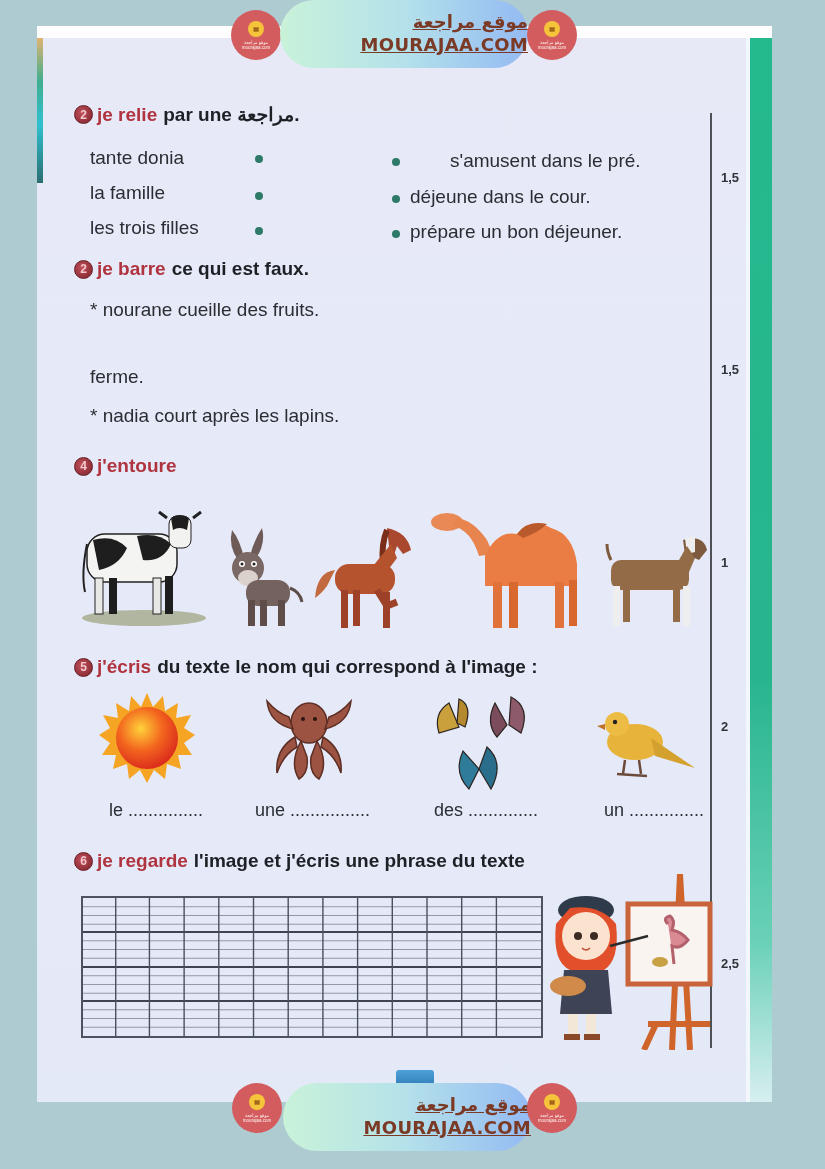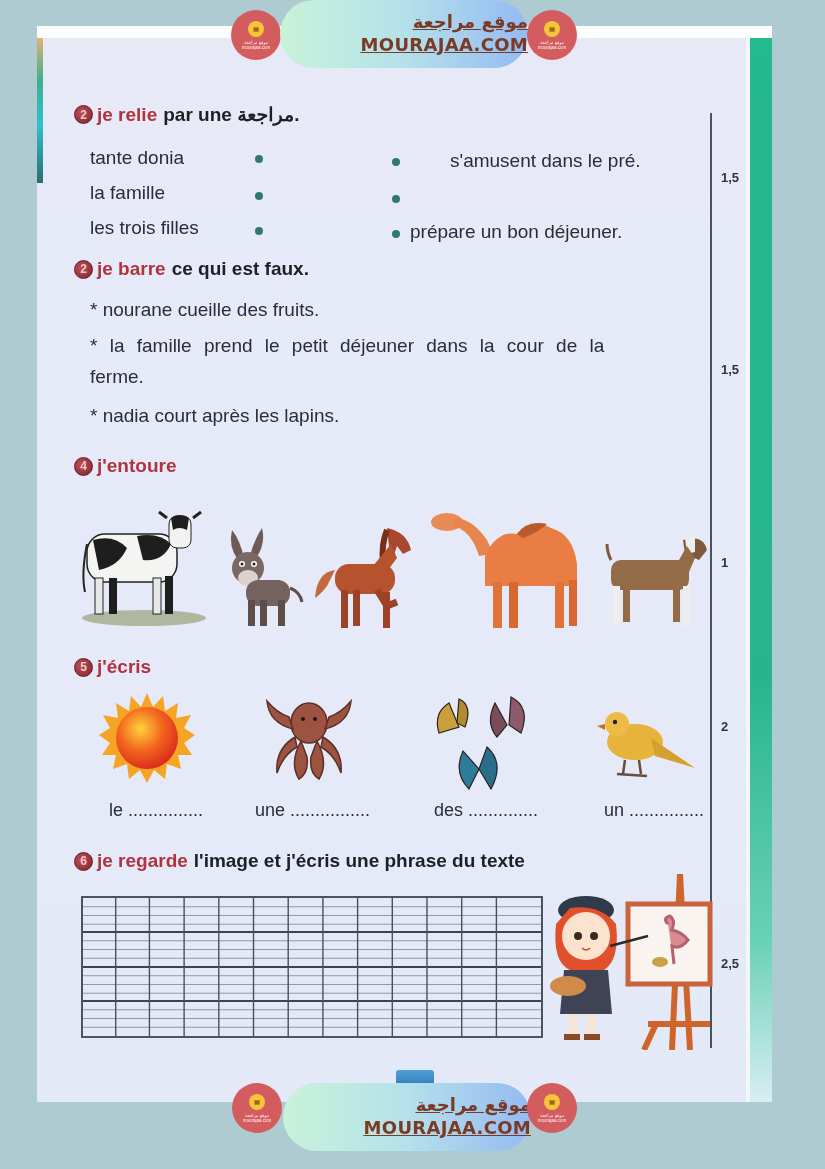--- a/index.html
+++ b/index.html
@@ -100,30 +100,30 @@
   <span class="line-text" style="left:53px; top:109px;">tante donia</span>
   <span class="line-text" style="left:53px; top:144px;">la famille</span>
   <span class="line-text" style="left:53px; top:179px;">les trois filles</span>
   <span class="dot" style="left:218px; top:117px;"></span>
   <span class="dot" style="left:218px; top:154px;"></span>
   <span class="dot" style="left:218px; top:189px;"></span>
   <span class="dot" style="left:355px; top:120px;"></span>
   <span class="dot" style="left:355px; top:157px;"></span>
   <span class="dot" style="left:355px; top:192px;"></span>
   <span class="line-text" style="left:373px; top:112px;margin-left:40px;">s'amusent dans le pré.</span>
+  <span class="line-text" style="left:373px; top:148px;">déjeune dans le cour.</span>
   <span class="line-text" style="left:373px; top:183px;">prépare un bon déjeuner.</span>
   <span class="score" style="top:132px;">1,5</span>
 
   <div class="q-title" style="left:37px; top:220px;">
     <span class="q-num">2</span>
     <span class="q-verb">je barre</span>
     <span>ce qui est faux.</span>
   </div>
   <span class="line-text" style="left:53px; top:261px;">* nourane cueille des fruits.</span>
-  <span class="line-text" style="left:53px; top:297px; word-spacing:7px;">* la famille prend le petit déjeuner dans la cour de la</span>
   <span class="line-text" style="left:53px; top:328px;">ferme.</span>
   <span class="line-text" style="left:53px; top:367px;">* nadia court après les lapins.</span>
   <span class="score" style="top:324px;">1,5</span>
 
   <div class="q-title" style="left:37px; top:417px;">
     <span class="q-num">4</span>
     <span class="q-verb">j'entoure</span>
   </div>
 
   <svg class="animal" style="left:42px; top:466px;" width="130" height="124" viewBox="0 0 130 124">
@@ -189,20 +189,21 @@
     <rect x="14" y="54" width="7" height="40" fill="#eee"></rect>
     <rect x="24" y="54" width="7" height="36" fill="#936b46"></rect>
     <rect x="74" y="54" width="7" height="36" fill="#936b46"></rect>
     <rect x="84" y="54" width="7" height="40" fill="#eee"></rect>
   </svg>
   <span class="score" style="top:517px;">1</span>
 
   <div class="q-title" style="left:37px; top:618px;">
     <span class="q-num">5</span>
     <span class="q-verb">j'écris</span>
+    <span>du texte le nom qui correspond à l'image :</span>
   </div>
 
   <svg class="pic" style="left:62px; top:655px;" width="96" height="90" viewBox="0 0 96 90">
     <defs>
         <radialGradient id="sung" cx="40%" cy="35%" r="70%">
           <stop offset="0" stop-color="#ffd23a"></stop>
           <stop offset="0.5" stop-color="#f3661e"></stop>
           <stop offset="1" stop-color="#d8261c"></stop>
         </radialGradient>
       </defs>

